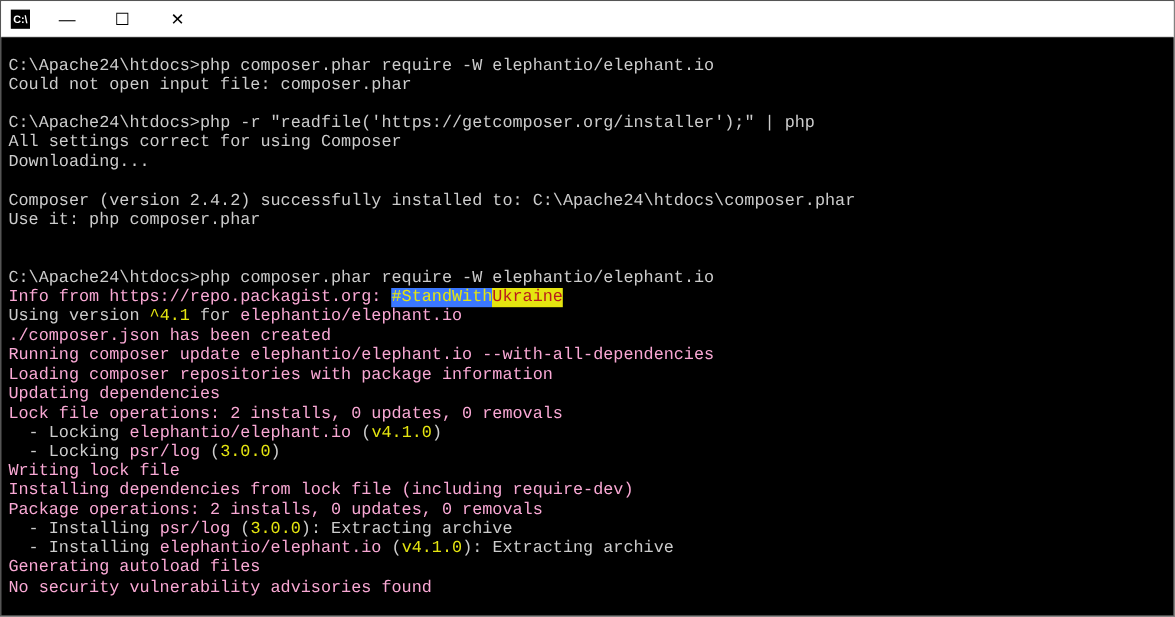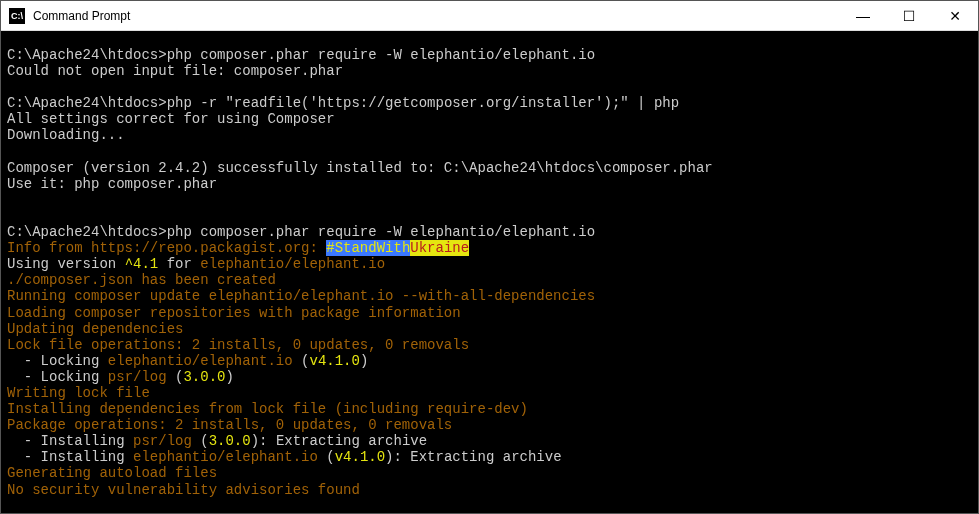--- a/index.html
+++ b/index.html
@@ -70,32 +70,31 @@
       color: #cccccc;
       padding: 16px 6px;
       line-height: 1.15;
       white-space: pre;
       overflow: hidden;
       font-size: 14px;
     }
     .line {
       display: block;
     }
-    .green { color: #a16207; }
+    .green { color: #f9a8d4; }
     .yellow { color: #e5e510; }
     .blue-bg { background: #3b78ff; color: #e5e510; margin-top: 31px; }
     .yellow-bg { background: #e5e510; color: #b91c1c; }
   </style>
 </head>
 <body>
 
 <div class="window">
   <div class="titlebar">
     <div class="titlebar-icon">C:\</div>
-    <div class="titlebar-title">Command Prompt</div>
     <div class="titlebar-controls">
       <div class="titlebar-btn">—</div>
       <div class="titlebar-btn">☐</div>
       <div class="titlebar-btn close">✕</div>
     </div>
   </div>
 
   <div class="terminal"><span class="line"><span>C:\Apache24\htdocs&gt;</span><span>php composer.phar require -W elephantio/elephant.io</span></span><span class="line">Could not open input file: composer.phar</span><span class="line"> </span><span class="line"><span>C:\Apache24\htdocs&gt;</span><span>php -r "readfile('https://getcomposer.org/installer');" | php</span></span><span class="line">All settings correct for using Composer</span><span class="line">Downloading...</span><span class="line"> </span><span class="line">Composer (version 2.4.2) successfully installed to: C:\Apache24\htdocs\composer.phar</span><span class="line">Use it: php composer.phar</span><span class="line"> </span><span class="line"> </span><span class="line"><span>C:\Apache24\htdocs&gt;</span><span>php composer.phar require -W elephantio/elephant.io</span></span><span class="line"><span class="green">Info from https://repo.packagist.org: </span><span class="blue-bg">#StandWith</span><span class="yellow-bg">Ukraine</span></span><span class="line"><span>Using version </span><span class="yellow">^4.1</span><span> for </span><span class="green">elephantio/elephant.io</span></span><span class="line green">./composer.json has been created</span><span class="line green">Running composer update elephantio/elephant.io --with-all-dependencies</span><span class="line green">Loading composer repositories with package information</span><span class="line green">Updating dependencies</span><span class="line green">Lock file operations: 2 installs, 0 updates, 0 removals</span><span class="line"><span>  - Locking </span><span class="green">elephantio/elephant.io</span><span> (</span><span class="yellow">v4.1.0</span><span>)</span></span><span class="line"><span>  - Locking </span><span class="green">psr/log</span><span> (</span><span class="yellow">3.0.0</span><span>)</span></span><span class="line green">Writing lock file</span><span class="line green">Installing dependencies from lock file (including require-dev)</span><span class="line green">Package operations: 2 installs, 0 updates, 0 removals</span><span class="line"><span>  - Installing </span><span class="green">psr/log</span><span> (</span><span class="yellow">3.0.0</span><span>): Extracting archive</span></span><span class="line"><span>  - Installing </span><span class="green">elephantio/elephant.io</span><span> (</span><span class="yellow">v4.1.0</span><span>): Extracting archive</span></span><span class="line green">Generating autoload files</span><span class="line green">No security vulnerability advisories found</span><span class="line"> </span><span class="line"><span>C:\Apache24\htdocs&gt;</span></span></div>
 </div>
 

